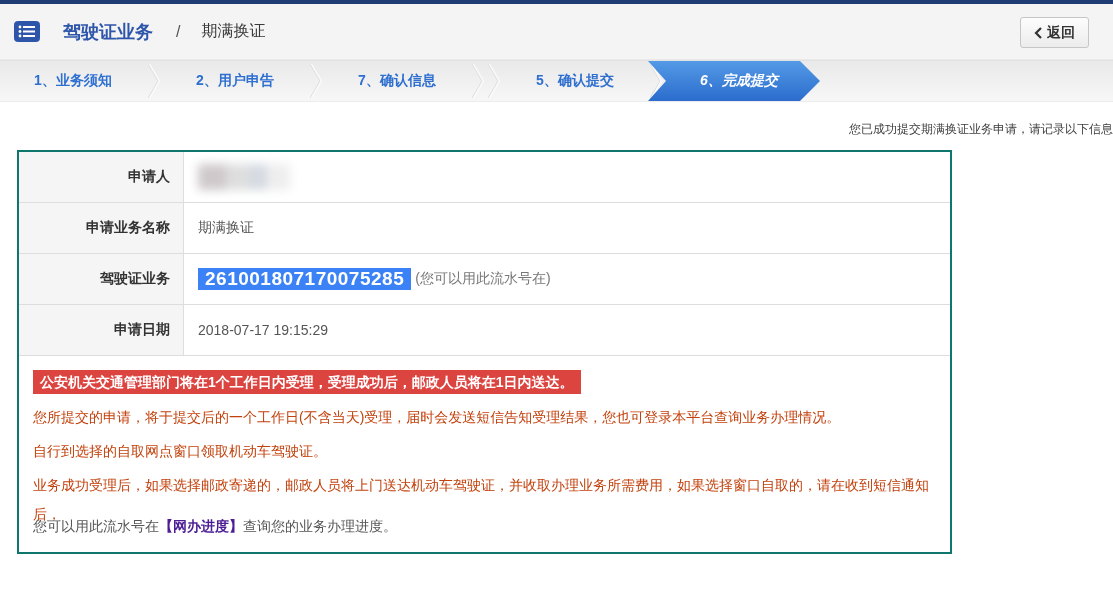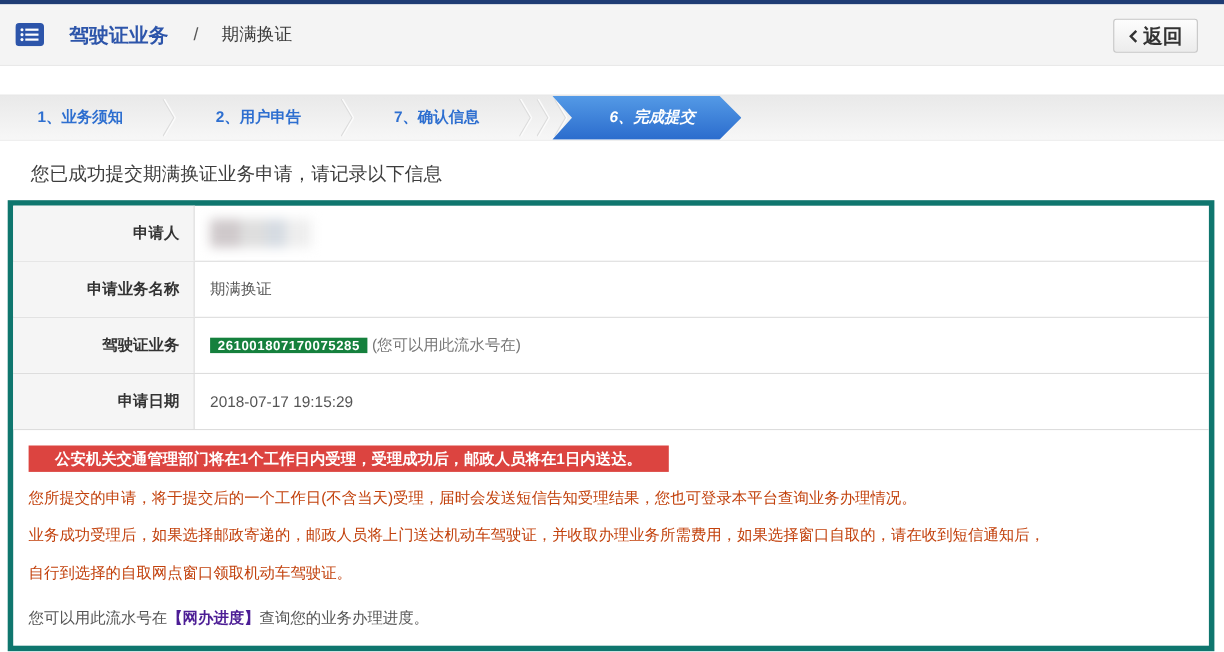--- a/index.html
+++ b/index.html
@@ -11,56 +11,56 @@
   .header { position:relative; height:56px; background:#f4f4f4;
             border-bottom:1px solid #e9e9e9; display:flex; align-items:center; padding-left:14px;gap:15px; }
   .hdr-icon { width:26px; height:21px; margin-right:8px; flex:0 0 auto; }
   .hdr-title { font-size:18px; font-weight:bold; color:#2d55aa; }
   .hdr-sep { font-size:16px; color:#555; margin:0 6px 0 8px; font-weight:normal; }
   .hdr-sub { font-size:16px; color:#3a3a3a; }
   .back-btn { position:absolute; right:24px; top:13px; height:31px; padding:0 13px;
               display:flex; align-items:center; gap:5px;
               background:linear-gradient(180deg,#fdfdfd,#ececec);
               border:1px solid #c6c6c6; border-radius:3px; cursor:pointer;
-              font-size:18px; font-weight:bold; color:#333; }
+              font-size:14px; font-weight:bold; color:#333; }
 
   
-  .steps-wrap { margin-top:26px; height:42px; width:1113px;
+  .steps-wrap { height:42px; width:1113px;
                 background:linear-gradient(180deg,#e9e9e9,#f7f7f7);
                 border-top:1px solid #e2e2e2; border-bottom:1px solid #ececec;
                 display:flex; align-items:stretch; }
   .step { width:146px; display:flex; align-items:center; justify-content:center;
           font-size:14px; font-weight:bold; color:#2e6fd0; }
   .step-sep { width:16px; display:flex; align-items:center; justify-content:center; }
   .step.active { width:172px; margin-left:-16px; color:#fff;
           background:linear-gradient(180deg,#549ae6,#2b6ccd);
           clip-path:polygon(0 0, calc(100% - 20px) 0, 100% 50%, calc(100% - 20px) 100%, 0 100%, 18px 50%);
           padding-left:10px;font-style:italic; }
   .steps-tail { flex:1; }
 
   
-  .success-msg { margin:19px 0 12px 28px; font-size:17px; color:#3d3d3d; }
+  .success-msg { margin:19px 0 12px 28px; font-size:12px; color:#3d3d3d;text-align:right; }
 
   
-  .panel { margin-left:7px; width:1097px; border:5px solid #0f766e; background:#fff; }
+  .panel { margin-left:17px; width:935px; border:2px solid #0f766e; background:#fff; }
   .irow { display:flex; height:51px; border-bottom:1px solid #ddd; }
   .irow .lbl { width:165px; background:#f5f5f5; border-right:1px solid #ddd;
                display:flex; align-items:center; justify-content:flex-end;
                padding-right:13px; font-size:14px; font-weight:bold; color:#333; }
   .irow .val { flex:1; display:flex; align-items:center; padding-left:14px;
                font-size:14px; color:#555; }
   .blur-name { width:92px; height:26px; border-radius:2px; filter:blur(5px);
                background:linear-gradient(90deg,#cfc9cb 0 30%,#dedede 30% 55%,#d5dbe2 55% 75%,#eee 75%); }
-  .serial-badge { display:inline-block; background:#15803d; color:#fff; font-weight:bold;
-                  font-size:12px; padding:0 7px; letter-spacing:0.5px; }
+  .serial-badge { display:inline-block; background:#3b82f6; color:#fff; font-weight:bold;
+                  font-size:19px; padding:0 7px; letter-spacing:0.5px; }
   .serial-note { color:#777; margin-left:4px; }
 
   .notes { padding:14px 14px 12px 14px; height:196px; position:relative; }
   .notice-banner { display:inline-block; background:#dc4440; color:#fff; font-weight:bold;
-                   font-size:14px; padding:3px 24px; line-height:18px; }
+                   font-size:14px; padding:3px 7px; line-height:18px; }
   .note-p { font-size:14px; color:#c2410c; line-height:29px; margin-top:5px; }
   .note-p.first { margin-top:9px; }
   .progress-line { position:absolute; left:14px; bottom:16px; font-size:14px; color:#555; }
   .progress-link { color:#4c1d95; font-weight:bold; cursor:pointer; }
 </style>
 </head>
 <body>
 
 <div class="topbar"></div>
 
@@ -107,20 +107,21 @@
         <polyline points="1,0 11,17 1,34" fill="none" stroke="#fbfbfb" stroke-width="2"></polyline>
         <polyline points="0,0 10,17 0,34" fill="none" stroke="#dcdcdc" stroke-width="1"></polyline>
       </svg>
   </div>
   <div class="step-sep">
     <svg width="12" height="34" viewBox="0 0 12 34">
         <polyline points="1,0 11,17 1,34" fill="none" stroke="#fbfbfb" stroke-width="2"></polyline>
         <polyline points="0,0 10,17 0,34" fill="none" stroke="#dcdcdc" stroke-width="1"></polyline>
       </svg>
   </div>
+  <div class="step">5、确认提交</div>
   <div class="step-sep">
     <svg width="12" height="34" viewBox="0 0 12 34">
         <polyline points="1,0 11,17 1,34" fill="none" stroke="#fbfbfb" stroke-width="2"></polyline>
         <polyline points="0,0 10,17 0,34" fill="none" stroke="#dcdcdc" stroke-width="1"></polyline>
       </svg>
   </div>
   <div class="step active">6、完成提交</div>
   <div class="steps-tail"></div>
 </div>
 
@@ -149,20 +150,20 @@
   </div>
 
   <div class="irow">
     <div class="lbl">申请日期</div>
     <div class="val">2018-07-17 19:15:29</div>
   </div>
 
   <div class="notes">
     <span class="notice-banner">公安机关交通管理部门将在1个工作日内受理，受理成功后，邮政人员将在1日内送达。</span>
     <div class="note-p first">您所提交的申请，将于提交后的一个工作日(不含当天)受理，届时会发送短信告知受理结果，您也可登录本平台查询业务办理情况。</div>
+    <div class="note-p">自行到选择的自取网点窗口领取机动车驾驶证。</div>
     <div class="note-p">业务成功受理后，如果选择邮政寄递的，邮政人员将上门送达机动车驾驶证，并收取办理业务所需费用，如果选择窗口自取的，请在收到短信通知后，</div>
-    <div class="note-p">自行到选择的自取网点窗口领取机动车驾驶证。</div>
     <div class="progress-line">
       <span>您可以用此流水号在</span><span class="progress-link">【网办进度】</span><span>查询您的业务办理进度。</span>
     </div>
   </div>
 
 </div>
 
 </body></html>

